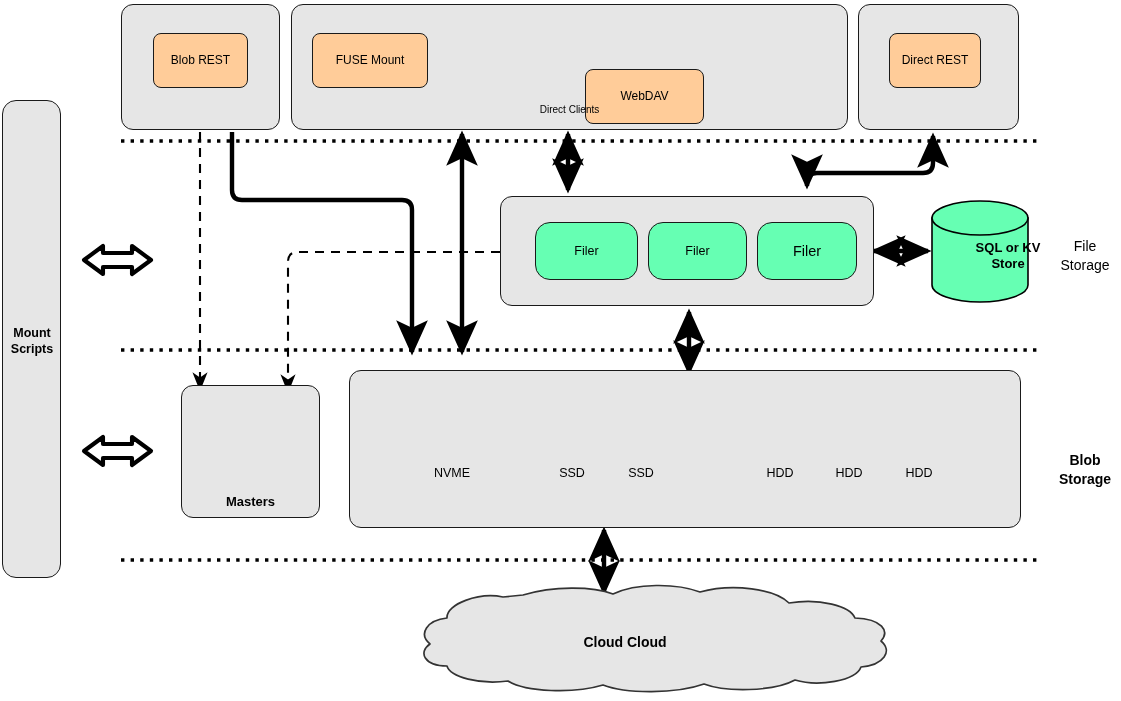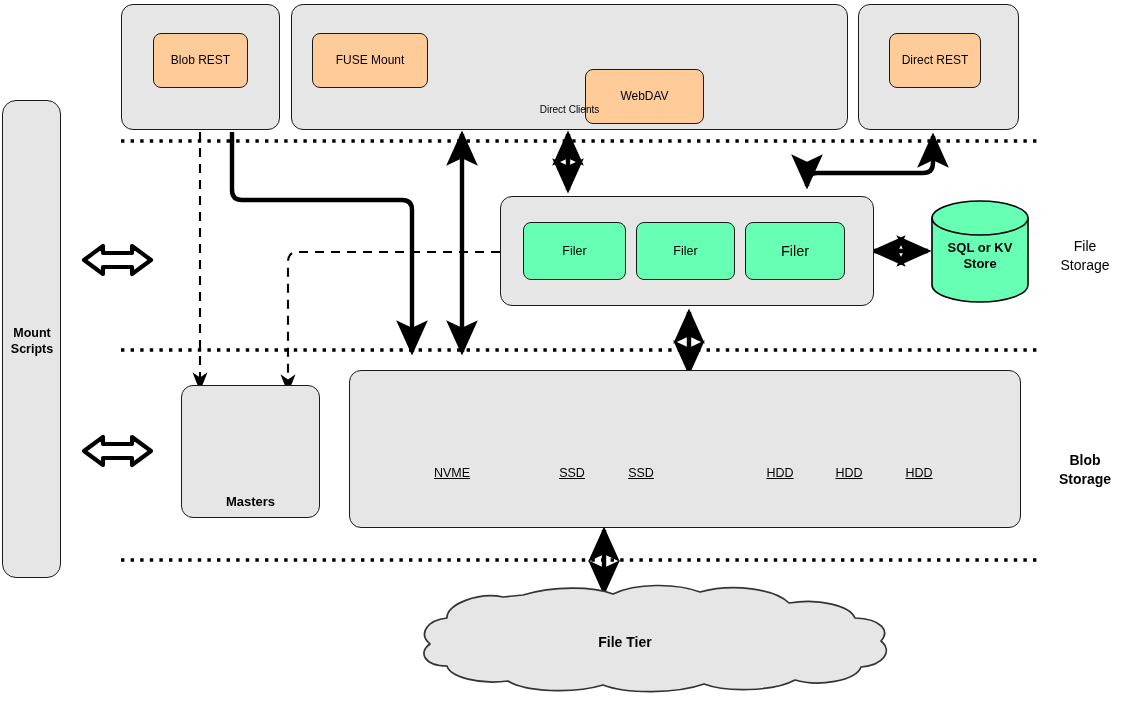--- a/index.html
+++ b/index.html
@@ -4,28 +4,28 @@
 <style>
   html,body{margin:0;padding:0;background:#ffffff;}
   body{width:1121px;height:701px;position:relative;overflow:hidden;
        font-family:"Liberation Sans","DejaVu Sans",sans-serif;color:#000;}
   #canvas{position:absolute;left:0;top:0;width:1121px;height:701px;}
   .svg-layer{position:absolute;left:0;top:0;width:1121px;height:701px;pointer-events:none;}
   .node{position:absolute;box-sizing:border-box;display:flex;align-items:center;
         justify-content:center;text-align:center;line-height:1.15;}
   .grp{background:#e6e6e6;border:1.3px solid #1a1a1a;border-radius:12px;}
   .orange{background:#ffcc99;border:1.3px solid #1a1a1a;border-radius:8px;font-size:12px;}
-  .green{background:#66ffb3;border:1.3px solid #1a1a1a;border-radius:8px;font-size:13.5px;}
+  .green{background:#66ffb3;border:1.3px solid #1a1a1a;border-radius:15px;font-size:13.5px;margin-left:12px;}
   .caption{position:absolute;font-size:10px;text-align:center;}
   .bold{font-weight:bold;}
   .side-label{position:absolute;font-size:14px;text-align:center;line-height:1.35;}
   .admin{background:#e6e6e6;border:1.3px solid #1a1a1a;border-radius:14px;}
   .admin-txt{position:absolute;font-size:12.5px;font-weight:bold;text-align:center;
              width:62px;line-height:1.3;}
-  .cyl-label{position:absolute;font-size:12.5px;text-align:center;text-decoration:underline;}
+  .cyl-label{position:absolute;font-size:12.5px;text-align:center;}
 </style>
 </head>
 <body>
 
 <div id="canvas">
 
   <svg class="svg-layer" viewBox="0 0 1121 701" xmlns="http://www.w3.org/2000/svg">
     <defs>
       <marker id="arrFull" markerWidth="10" markerHeight="10" refX="7.2" refY="4" orient="auto" markerUnits="strokeWidth">
         <path d="M0,0.4 L8,4 L0,7.6 L1.7,4 Z" fill="#000"></path>
@@ -190,38 +190,38 @@
   <div class="node green" style="left:523px;top:222px;width:103px;height:58px;font-size:12.5px;">
     <span>Filer</span>
   </div>
   <div class="node green" style="left:636px;top:222px;width:99px;height:58px;font-size:12.5px;">
     <span>Filer</span>
   </div>
   <div class="node green" style="left:745px;top:222px;width:100px;height:58px;font-size:14.5px;">
     <span>Filer</span>
   </div>
 
-  <div class="caption bold" style="left:932px;top:240px;width:96px;font-size:13px;line-height:1.25;">
+  <div class="caption bold" style="left:932px;top:240px;width:96px;font-size:13px;line-height:1.25;padding-left:28px;">
     <span>SQL or KV</span><br>
     <span>Store</span>
   </div>
 
   <div class="node grp" style="left:181px;top:385px;width:139px;height:133px;"></div>
   <div class="caption bold" style="left:181px;top:494px;width:139px;font-size:13px;">Masters</div>
 
   <div class="node grp" style="left:349px;top:370px;width:672px;height:158px;"></div>
 
   <div class="cyl-label" style="left:424px;top:466px;width:56px;">NVME</div>
   <div class="cyl-label" style="left:544px;top:466px;width:56px;">SSD</div>
   <div class="cyl-label" style="left:613px;top:466px;width:56px;">SSD</div>
   <div class="cyl-label" style="left:752px;top:466px;width:56px;">HDD</div>
   <div class="cyl-label" style="left:821px;top:466px;width:56px;">HDD</div>
   <div class="cyl-label" style="left:891px;top:466px;width:56px;">HDD</div>
 
-  <div class="caption bold" style="left:525px;top:634px;width:200px;font-size:14px;">File Tier</div>
+  <div class="caption bold" style="left:525px;top:634px;width:200px;font-size:14px;">Cloud Cloud</div>
 
   <div class="side-label" style="left:1050px;top:237px;width:70px;">
     <span>File</span><br>
     <span>Storage</span>
   </div>
   <div class="side-label" style="left:1050px;top:451px;width:70px;font-weight:bold;">
     <span>Blob</span><br>
     <span>Storage</span>
   </div>
 

